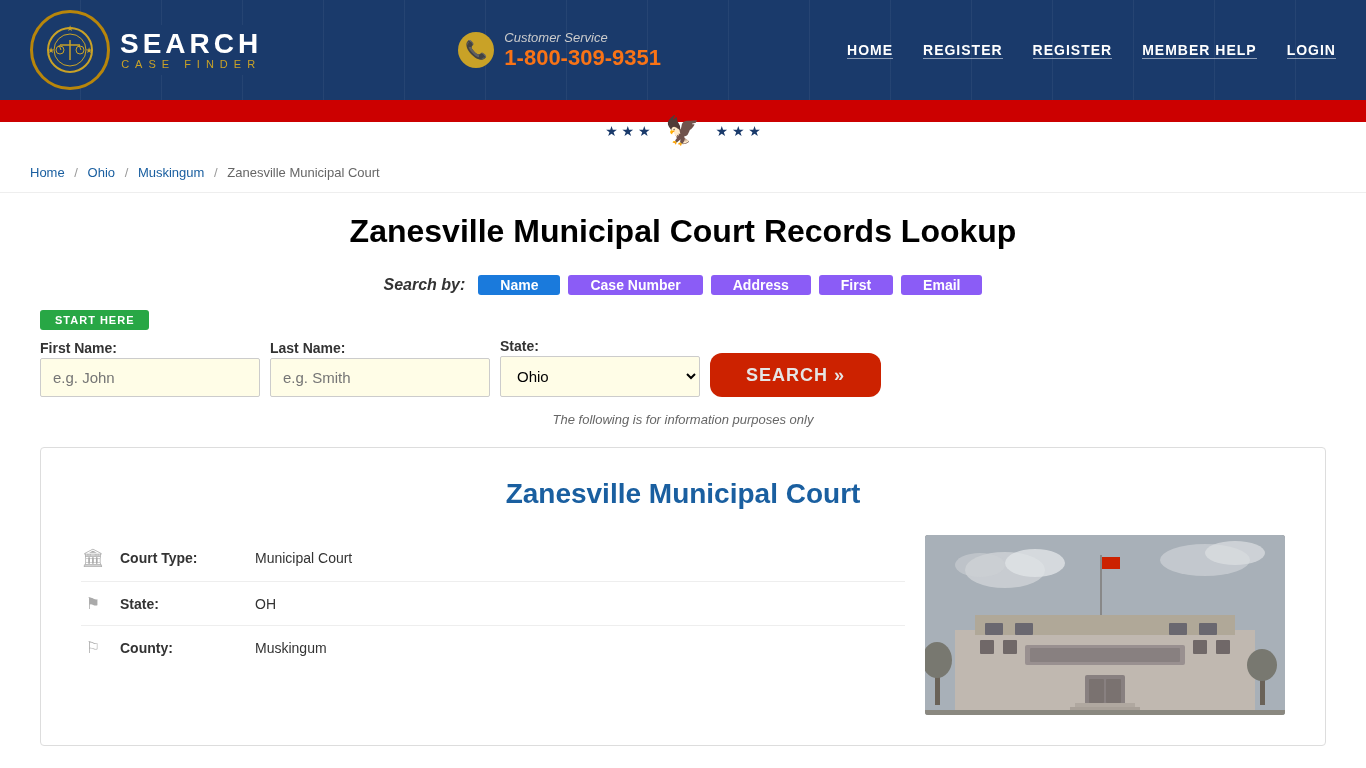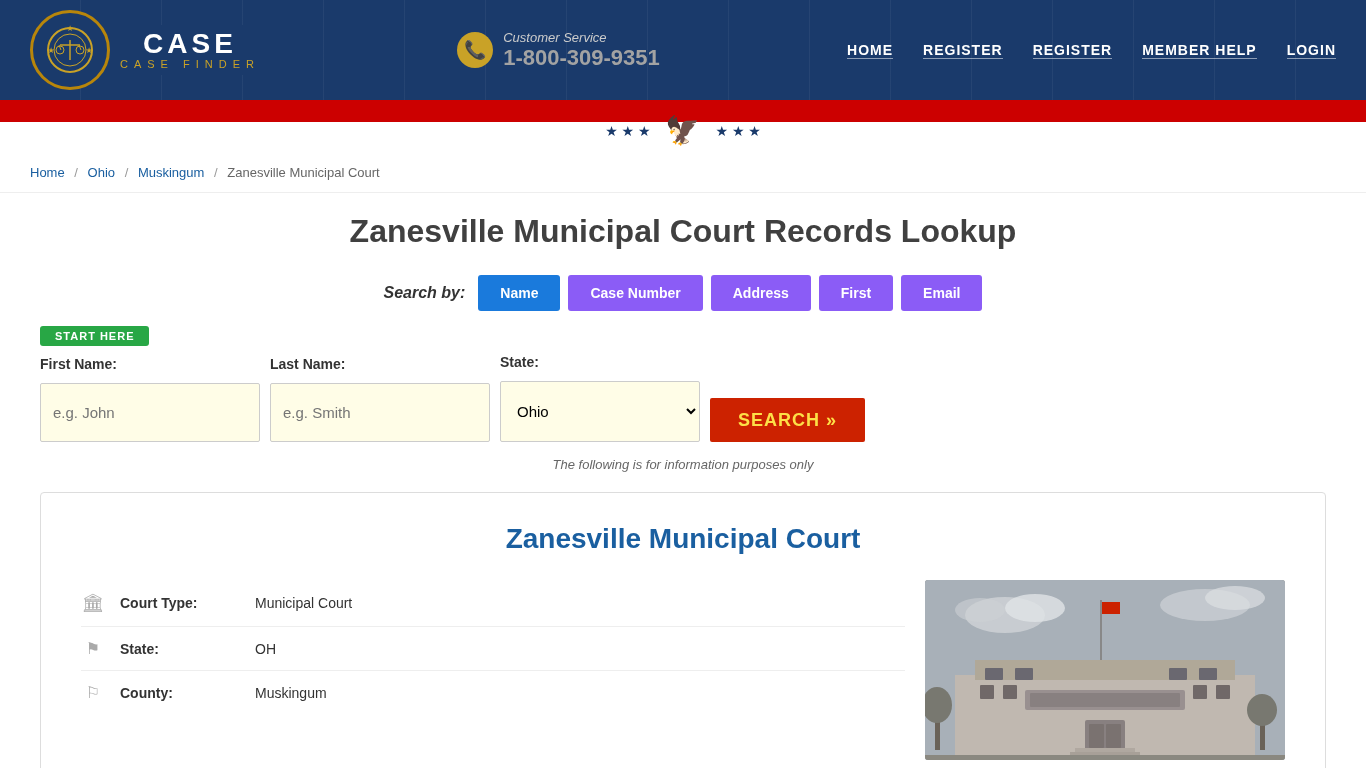--- a/index.html
+++ b/index.html
@@ -74,21 +74,21 @@
       justify-content: center;
       color: #1a3a6b;
       font-size: 18px;
     }
     .phone-label {
       color: #ccc;
       font-size: 13px;
       font-style: italic;
     }
     .phone-number {
-      color: #a3a3a3;
+      color: #f97316;
       font-size: 22px;
       font-weight: bold;
     }
     .nav-links {
       display: flex;
       gap: 30px;
       z-index: 1;
     }
     .nav-links a {
       color: white;
@@ -149,41 +149,41 @@
     .breadcrumb .sep { margin: 0 6px; color: #999; }
 
     
     .main-content {
       padding: 20px 40px;
     }
     .page-title {
       text-align: center;
       font-size: 32px;
       font-weight: bold;
-      color: #404040;
+      color: #000000;
       margin-bottom: 25px;
     }
 
     
     .search-by-row {
       display: flex;
       align-items: center;
       justify-content: center;
       gap: 8px;
       margin-bottom: 15px;
     }
     .search-by-label {
       font-style: italic;
       font-weight: bold;
       font-size: 16px;
       color: #333;
       margin-right: 5px;
     }
     .search-tab {
-      padding: 10px 22px;
+      padding: 2px 22px;
       border: none;
       cursor: pointer;
       font-size: 14px;
       font-weight: bold;
       border-radius: 3px;
     }
     .search-tab.active {
       background: #1a7adc;
       color: white;
     }
@@ -208,49 +208,49 @@
     
     .form-row {
       display: flex;
       align-items: flex-end;
       gap: 10px;
       margin-bottom: 15px;
     }
     .form-group {
       display: flex;
       flex-direction: column;
-      gap: 11px;
+      gap: 2px;
     }
     .form-group label {
       font-weight: bold;
       font-size: 14px;
       color: #333;
     }
     .form-group input,
     .form-group select {
       border: 1px solid #ccc;
-      padding: 20px 12px;
+      padding: 10px 12px;
       font-size: 15px;
       background: #fffde7;
       border-radius: 2px;
       outline: none;
     }
     .fg-first { width: 220px; }
     .fg-last { width: 220px; }
     .fg-city { width: 220px; }
     .fg-state { width: 200px; }
     .search-btn {
       background: #cc2200;
-      color: #fde047;
+      color: #e5e5e5;
       border: none;
-      padding: 12px 28px;
+      padding: 12px 36px;
       font-size: 18px;
       font-weight: bold;
       cursor: pointer;
-      border-radius: 2px;
+      border-radius: 12px;
       letter-spacing: 1px;
       white-space: nowrap;
       height: 44px;
     }
 
     
     .info-text {
       text-align: center;
       font-style: italic;
       color: #666;
@@ -331,21 +331,21 @@
 
         <line x1="25" y1="15" x2="25" y2="35" stroke="#c9a227" stroke-width="1.5"></line>
         <line x1="15" y1="20" x2="35" y2="20" stroke="#c9a227" stroke-width="1.5"></line>
         <circle cx="15" cy="25" r="4" fill="none" stroke="#c9a227" stroke-width="1"></circle>
         <circle cx="35" cy="25" r="4" fill="none" stroke="#c9a227" stroke-width="1"></circle>
         <line x1="14" y1="20" x2="16" y2="25" stroke="#c9a227" stroke-width="1"></line>
         <line x1="34" y1="20" x2="36" y2="25" stroke="#c9a227" stroke-width="1"></line>
       </svg>
     </div>
     <div class="logo-text-block">
-      <div class="logo-court">CASE</div>
+      <div class="logo-court">SEARCH</div>
       <div class="logo-casefinder">CASE FINDER</div>
     </div>
   </div>
 
   <div class="phone-area">
     <div class="phone-icon">📞</div>
     <div>
       <div class="phone-label">Customer Service</div>
       <div class="phone-number">1-800-309-9351</div>
     </div>

